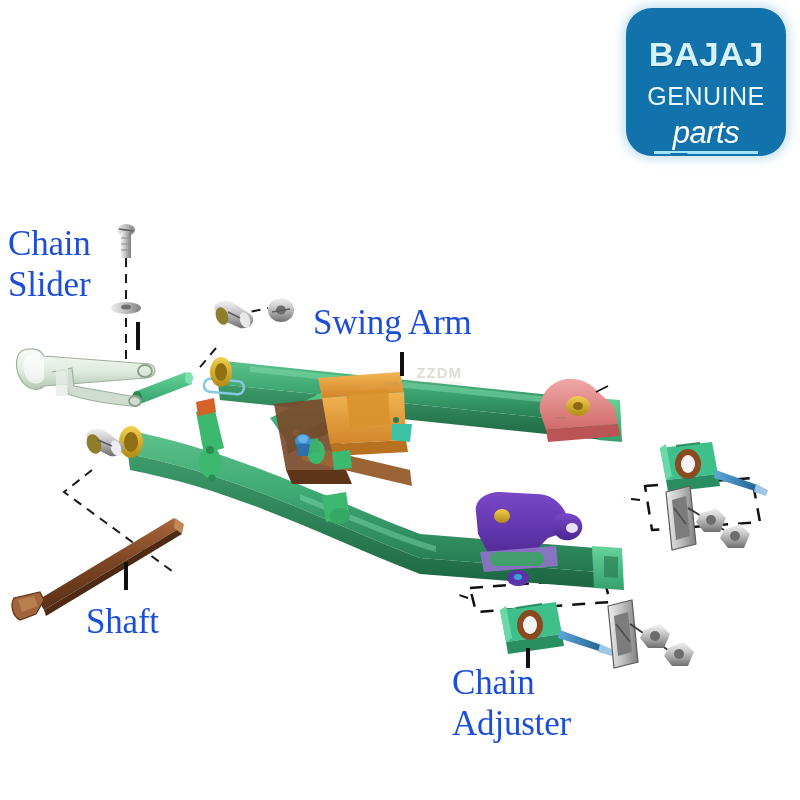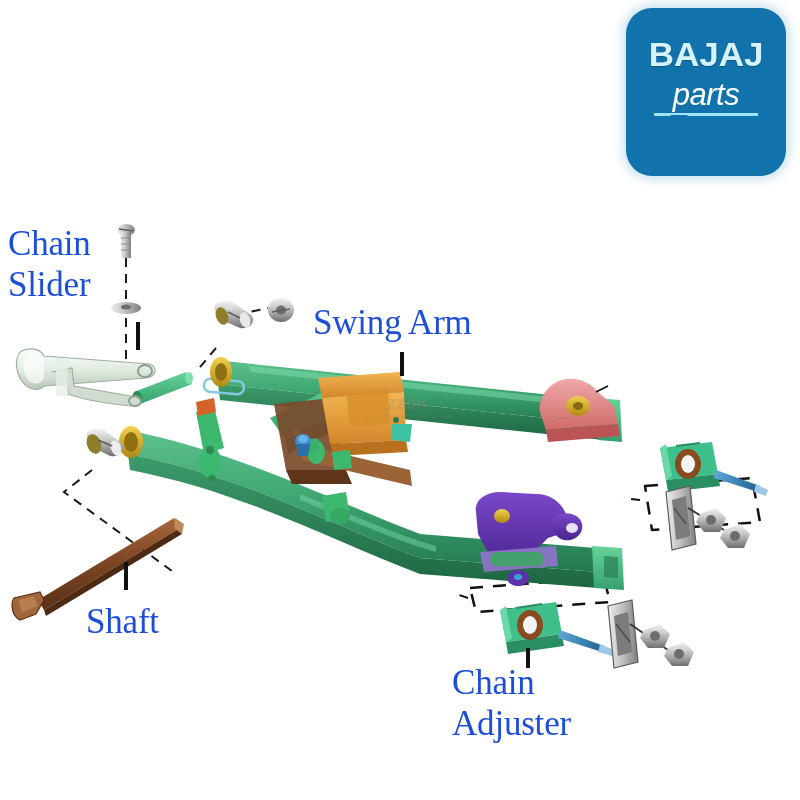--- a/index.html
+++ b/index.html
@@ -25,21 +25,21 @@
     width: 800px;
     height: 800px;
   }
 
   
   .brand-logo {
     position: absolute;
     left: 626px;
     top: 8px;
     width: 160px;
-    height: 168px;
+    height: 148px;
     border-radius: 26px;
     background: #1273ac;
     box-shadow: 0 0 10px 4px rgba(160,205,230,0.55);
     overflow: hidden;
   }
   .brand-inner {
     position: absolute;
     inset: 0;
     display: flex;
     flex-direction: column;
@@ -106,25 +106,25 @@
     letter-spacing: -0.2px;
   }
   #label-chain-slider { left: 8px;   top: 224px; }
   #label-swing-arm    { left: 313px; top: 303px; }
   #label-shaft        { left: 86px;  top: 602px; }
   #label-chain-adjuster { left: 452px; top: 663px; }
 
   .watermark {
     position: absolute;
     left: 352px;
-    top: 397px;
+    top: 364px;
     width: 110px;
-    text-align: center;
+    text-align: right;
     color: rgba(150,140,120,0.30);
-    font-family: Liberation Mono, monospace;
+    font-family: Liberation Sans, sans-serif;
     font-size: 15px;
     font-weight: bold;
     letter-spacing: 1px;
     pointer-events: none;
   }
   .watermark .wm-sub {
     display: block;
     font-size: 6px;
     font-weight: normal;
     letter-spacing: 0.2px;
@@ -431,20 +431,21 @@
       <path d="M138,322 L138,350"></path>
       <path d="M402,352 L402,376"></path>
       <path d="M126,562 L126,590"></path>
       <path d="M528,648 L528,668"></path>
     </g>
   </svg>
 
   <div class="brand-logo">
     <div class="brand-inner">
       <div class="brand-bajaj">BAJAJ</div>
+      <div class="brand-genuine">GENUINE</div>
       <div class="brand-parts">parts</div>
       <div class="brand-rule"></div>
     </div>
   </div>
 
   <div class="callout" id="label-chain-slider">Chain
 Slider</div>
 
   <div class="callout" id="label-shaft">Shaft</div>
 

